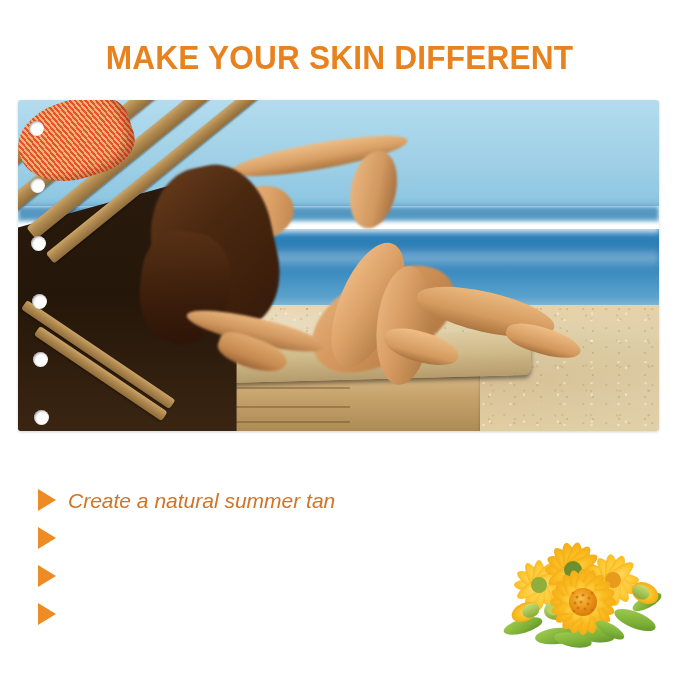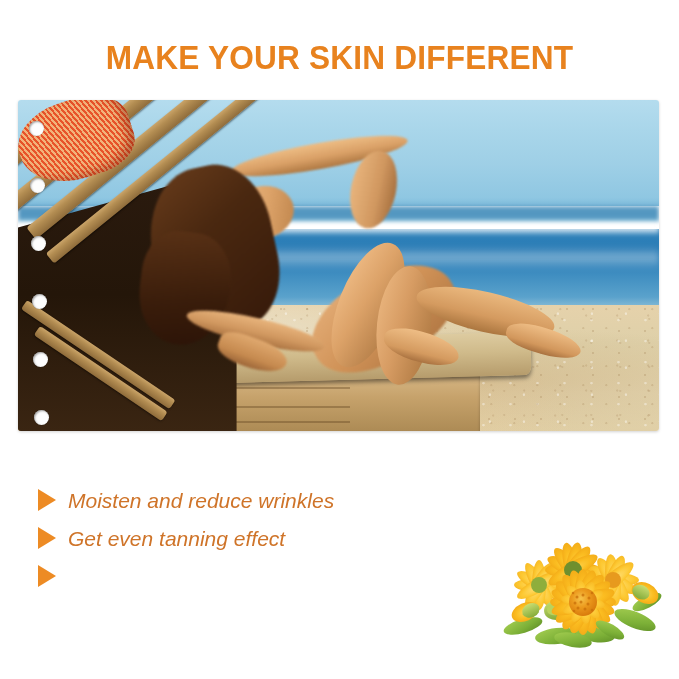--- a/index.html
+++ b/index.html
@@ -388,29 +388,31 @@
     <div class="hole" style="left:12px; top:78px;"></div>
     <div class="hole" style="left:13px; top:136px;"></div>
     <div class="hole" style="left:14px; top:194px;"></div>
     <div class="hole" style="left:15px; top:252px;"></div>
     <div class="hole" style="left:16px; top:310px;"></div>
 
   </div>
 
   <div class="bullets">
 
-
     <div class="bullet-row">
       <span class="tri"></span>
-      <span class="bullet-text">Moisten and reduce wrinkles</span>
+      <span class="bullet-text">Create a natural summer tan</span>
     </div>
 
     <div class="bullet-row">
       <span class="tri"></span>
-      <span class="bullet-text">Get even tanning effect</span>
+    </div>
+
+    <div class="bullet-row">
+      <span class="tri"></span>
     </div>
 
     <div class="bullet-row">
       <span class="tri"></span>
     </div>
 
   </div>
 
   <div class="flowers">
     <svg viewBox="0 0 180 125" xmlns="http://www.w3.org/2000/svg">

